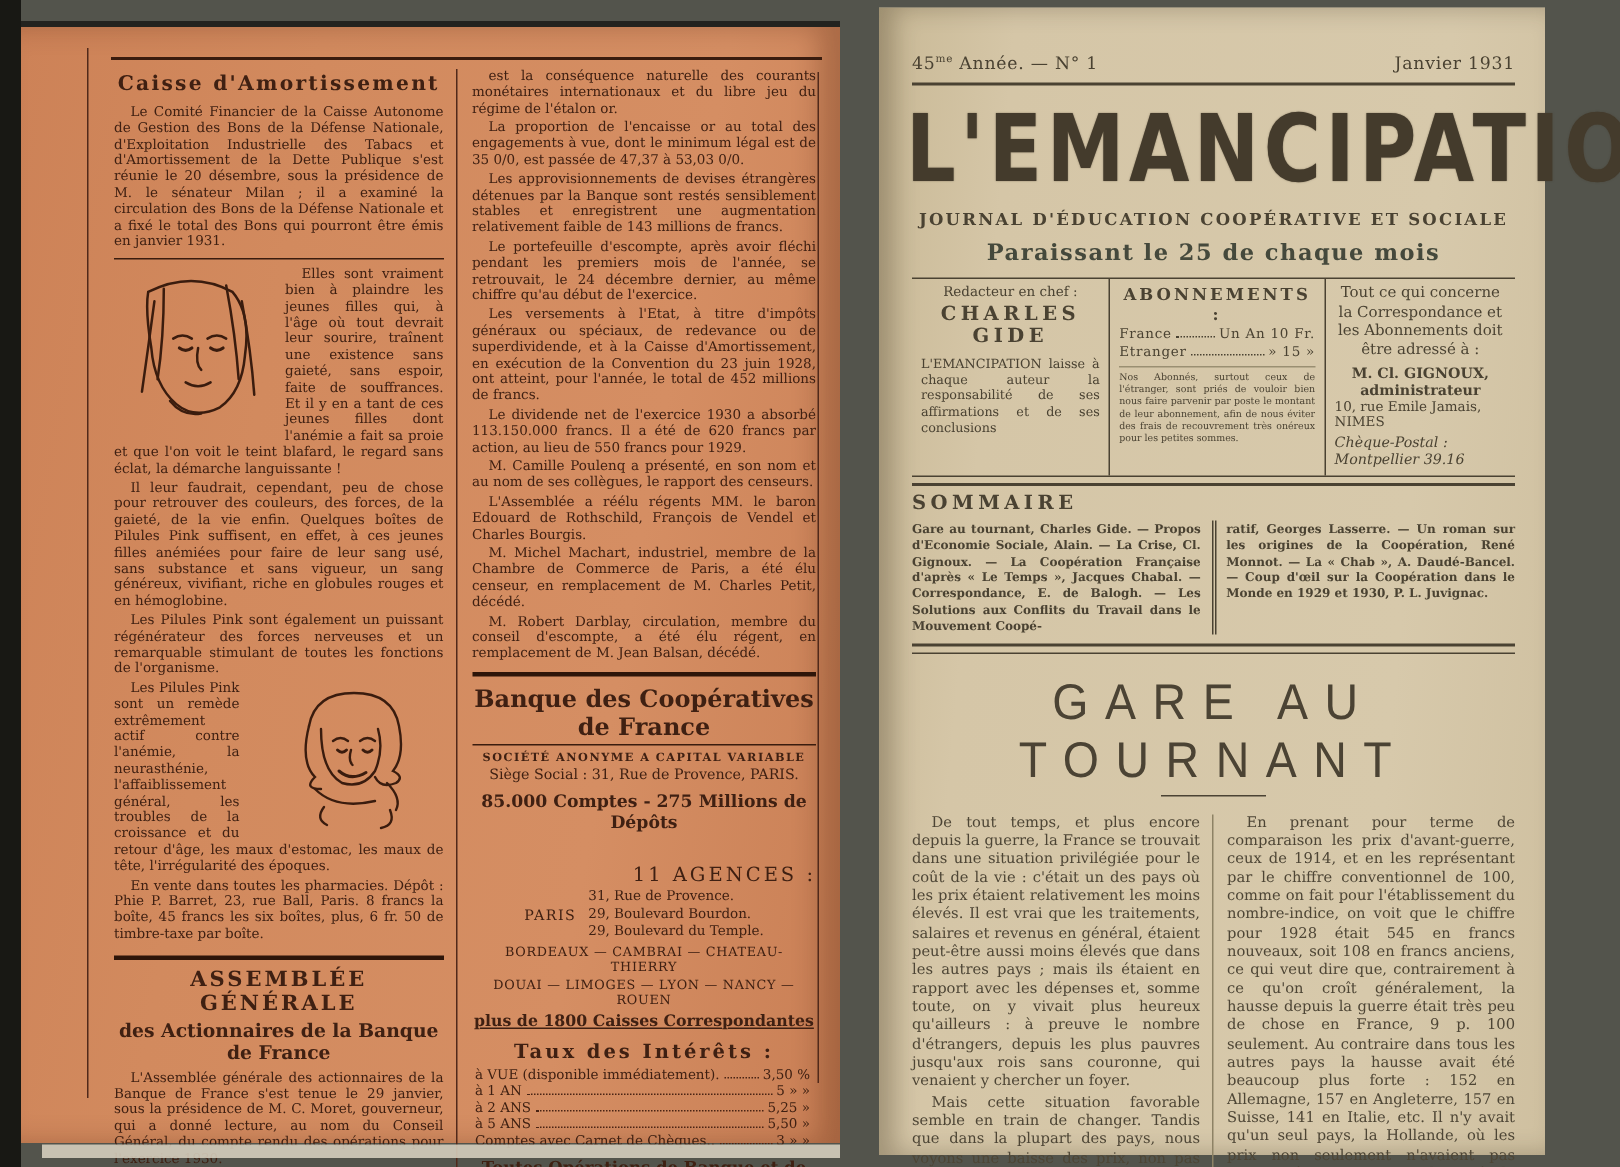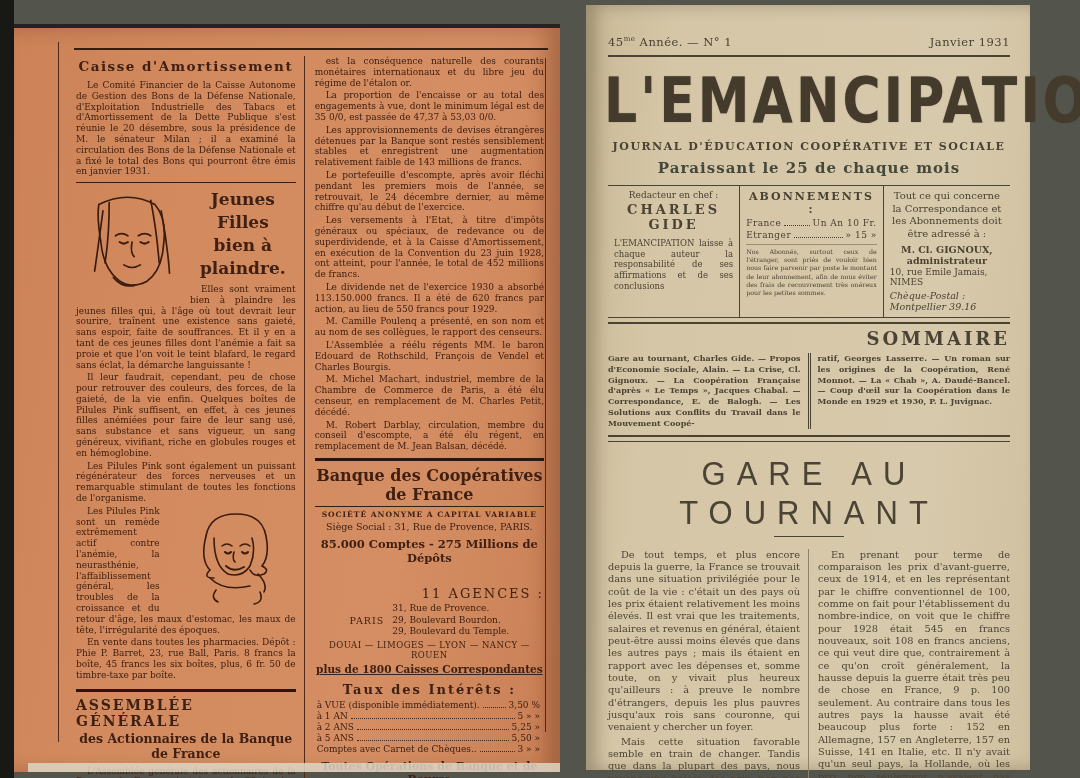--- a/index.html
+++ b/index.html
@@ -6,40 +6,40 @@
   body{
     width:1080px;height:778px;overflow:hidden;position:relative;
     background:#53544c;
     font-family:"DejaVu Serif","Liberation Serif",serif;
   }
   .backdrop-edge{position:absolute;left:0;top:0;width:14px;height:778px;background:#181814;}
   .bottom-sliver{position:absolute;left:28px;top:763px;width:532px;height:9px;background:#ddd6c4;opacity:.85;}
 
   
   .left-page{
-    position:absolute;left:14px;top:28px;width:546px;height:744px;
+    position:absolute;left:14px;top:18px;width:546px;height:744px;
     background:linear-gradient(100deg,#cd8257 0%,#d28a5e 30%,#d58e63 70%,#c97f55 100%);
     color:#3f2012;
     box-shadow:0 -4px 0 #23231f, inset -14px 0 18px rgba(60,20,5,.25);
   }
   .lp-inner{position:absolute;left:52px;top:10px;right:12px;bottom:8px;}
   .lp-cutoff-rule{position:absolute;left:44px;top:14px;bottom:30px;width:1px;background:#51291a;}
   .lp-toprule{height:2px;background:#3a1c0e;margin:10px 0 6px 8px;}
   .lp-cols{display:flex;}
   .lp-col1{width:226px;padding:0 8px 0 10px;}
   .lp-col2{width:236px;padding:0 4px 0 10px;border-left:1px solid #51291a;}
   .lp-rightrule{position:absolute;right:14px;top:30px;bottom:40px;width:1px;background:#51291a;}
   .lp p{margin:0 0 2px 0;font-size:9px;line-height:1.2;text-align:justify;text-indent:11px;}
   .rule-thin{height:1px;background:#3a1c0e;margin:5px 0;}
   .rule-thick{height:3px;background:#2e1509;margin:6px 0 5px;}
   .h-caisse{font-size:13.5px;font-weight:bold;text-align:center;letter-spacing:1.5px;margin:2px 0 6px;}
   .h-jeunes{font-size:17px;font-weight:bold;text-align:center;line-height:1.35;margin:2px 0 4px;}
   .illus-left{float:left;width:108px;height:104px;margin:2px 6px 2px 0;}
   .illus-right{float:right;width:130px;height:100px;margin:2px 0 2px 6px;}
-  .h-assemblee1{font-size:14px;font-weight:bold;letter-spacing:2px;margin:4px 0 2px;}
+  .h-assemblee1{font-size:14px;font-weight:bold;text-align:center;letter-spacing:2px;margin:4px 0 2px;}
   .h-assemblee2{font-size:12.5px;font-weight:bold;text-align:center;margin:0 0 5px;}
 
   .bank-title{font-size:16px;font-weight:bold;text-align:center;margin:2px 0 1px;border-bottom:1px solid #3a1c0e;padding-bottom:2px;}
   .bank-sa{font-size:7.5px;font-weight:bold;text-align:center;letter-spacing:1px;margin-top:3px;}
   .bank-siege{font-size:9.5px;text-align:center;margin-top:2px;}
   .bank-compte{font-size:11.5px;font-weight:bold;text-align:center;margin-top:5px;}
   .bank-agences{font-size:13px;font-weight:normal;text-align:right;letter-spacing:2px;margin-top:21px;}
   .bank-addr-row{display:flex;justify-content:center;align-items:center;margin-top:2px;}
   .bank-addr-city{font-size:9.5px;letter-spacing:1px;margin-right:8px;}
   .bank-addr-list{font-size:9px;line-height:1.3;}
@@ -80,21 +80,21 @@
   .red-note{font-size:8.5px;text-align:justify;line-height:1.25;margin-top:6px;}
   .abo-title{font-size:11px;font-weight:bold;text-align:center;letter-spacing:2px;}
   .abo-row{display:flex;align-items:baseline;font-size:9px;margin-top:2px;letter-spacing:.5px;}
   .abo-leader{flex:1;border-bottom:1px dotted #4a4232;margin:0 3px 2px;}
   .abo-note{font-size:6.3px;line-height:1.3;text-align:justify;margin-top:4px;border-top:1px solid #9a8f72;padding-top:3px;}
   .adm-text{font-size:10px;text-align:center;line-height:1.25;}
   .adm-name{font-size:9.5px;font-weight:bold;text-align:center;margin-top:4px;}
   .adm-addr{font-size:9px;text-align:left;margin-top:1px;}
   .adm-postal{font-size:9.5px;font-style:italic;margin-top:3px;}
   .rule-double{height:4px;border-top:1px solid #4a4232;border-bottom:2px solid #4a4232;margin:0 0 4px;}
-  .sommaire-title{font-size:18px;font-weight:bold;letter-spacing:3px;text-align:right;margin:3px 0 4px;}
+  .sommaire-title{font-size:13px;font-weight:bold;letter-spacing:3px;text-align:left;margin:3px 0 4px;}
   .sommaire-cols{display:flex;}
   .som-col{flex:1;font-size:8px;font-weight:bold;line-height:1.35;text-align:justify;}
   .som-col.first{padding-right:7px;border-right:3px double #4a4232;}
   .som-col.second{padding-left:7px;}
   .rule-double2{height:4px;border-top:2px solid #4a4232;border-bottom:1px solid #4a4232;margin:6px 0 0;}
   .gare-title{
     text-align:center;font-family:"Liberation Sans","DejaVu Sans",sans-serif;
     font-size:31px;letter-spacing:11px;color:#4b4334;margin:16px 0 2px;
     transform:scaleY(1.08);
   }
@@ -129,24 +129,20 @@
               <path d="M20 14 Q48 0 74 14 Q86 28 82 55 Q80 78 66 88 Q50 96 38 86 Q24 74 22 50 Q18 26 20 14 Z"></path>
               <path d="M24 20 Q20 50 16 78 M80 20 Q86 52 88 80"></path>
               <path d="M30 12 Q30 44 26 70 M70 10 Q76 42 78 70"></path>
               <path d="M36 44 q6 -4 12 0 M58 44 q6 -4 12 0"></path>
               <path d="M40 50 q4 3 8 0 M60 50 q4 3 8 0" stroke-width="2"></path>
               <path d="M52 50 q-2 10 2 14"></path>
               <path d="M44 72 q8 5 16 0"></path>
               <path d="M34 84 q8 10 20 8"></path>
             </g>
           </svg>
-          <div class="h-jeunes">
-            <span>Jeunes Filles</span><br>
-            <span>bien à plaindre.</span>
-          </div>
           <p>Elles sont vraiment bien à plaindre les jeunes filles qui, à l'âge où tout devrait leur sourire, traînent une existence sans gaieté, sans espoir, faite de souffrances. Et il y en a tant de ces jeunes filles dont l'anémie a fait sa proie et que l'on voit le teint blafard, le regard sans éclat, la démarche languissante !</p>
           <p>Il leur faudrait, cependant, peu de chose pour retrouver des couleurs, des forces, de la gaieté, de la vie enfin. Quelques boîtes de Pilules Pink suffisent, en effet, à ces jeunes filles anémiées pour faire de leur sang usé, sans substance et sans vigueur, un sang généreux, vivifiant, riche en globules rouges et en hémoglobine.</p>
           <p>Les Pilules Pink sont également un puissant régénérateur des forces nerveuses et un remarquable stimulant de toutes les fonctions de l'organisme.</p>
           <svg class="illus-right" viewBox="0 0 130 100">
             <g fill="none" stroke="#3a1c0e" stroke-width="1.6" stroke-linecap="round">
               <path d="M40 28 Q44 6 70 6 Q96 6 100 28 Q104 48 96 58 Q104 62 98 66 Q88 70 84 62"></path>
               <path d="M40 28 Q34 52 44 62 Q36 70 48 70"></path>
               <path d="M48 30 Q48 58 62 66 Q76 70 84 58 Q90 44 86 30"></path>
               <path d="M56 38 q5 -4 10 0 M74 38 q5 -4 10 0"></path>
               <path d="M59 44 q3 3 6 0 M76 44 q3 3 6 0" stroke-width="2"></path>
@@ -194,20 +190,21 @@
           <div class="bank-compte">85.000 Comptes - 275 Millions de Dépôts</div>
           <div class="bank-agences">11 AGENCES :</div>
           <div class="bank-addr-row">
             <span class="bank-addr-city">PARIS</span>
             <span class="bank-addr-list">
               <span>31, Rue de Provence.</span><br>
               <span>29, Boulevard Bourdon.</span><br>
               <span>29, Boulevard du Temple.</span>
             </span>
           </div>
+          <div class="bank-cities">BORDEAUX — CAMBRAI — CHATEAU-THIERRY</div>
           <div class="bank-cities">DOUAI — LIMOGES — LYON — NANCY — ROUEN</div>
           <div class="bank-corresp">plus de 1800 Caisses Correspondantes</div>
 
           <div class="taux-title">Taux des Intérêts :</div>
           <div class="rate-row">
             <span>à VUE (disponible immédiatement).</span>
             <span class="rate-leader"></span>
             <span>3,50 %</span>
           </div>
           <div class="rate-row">

